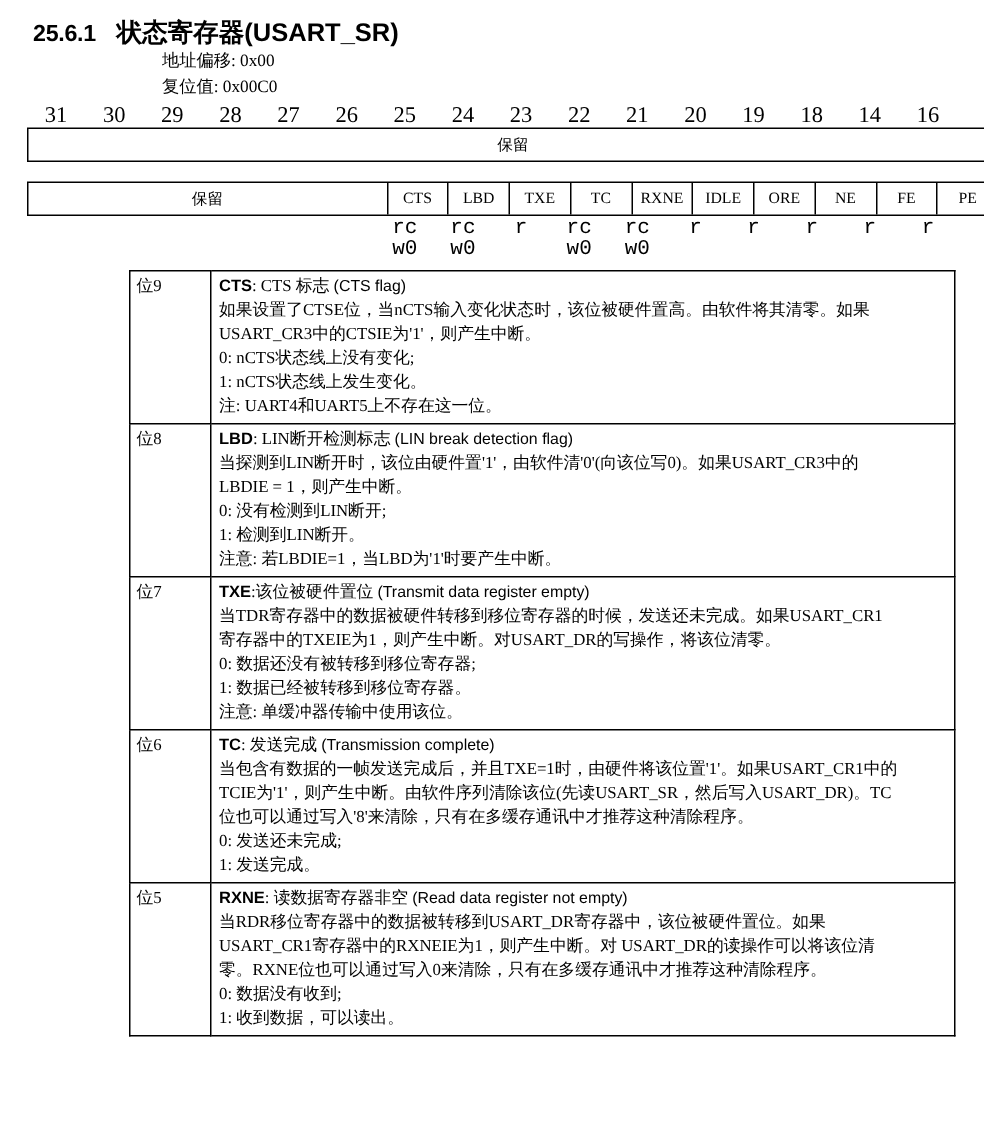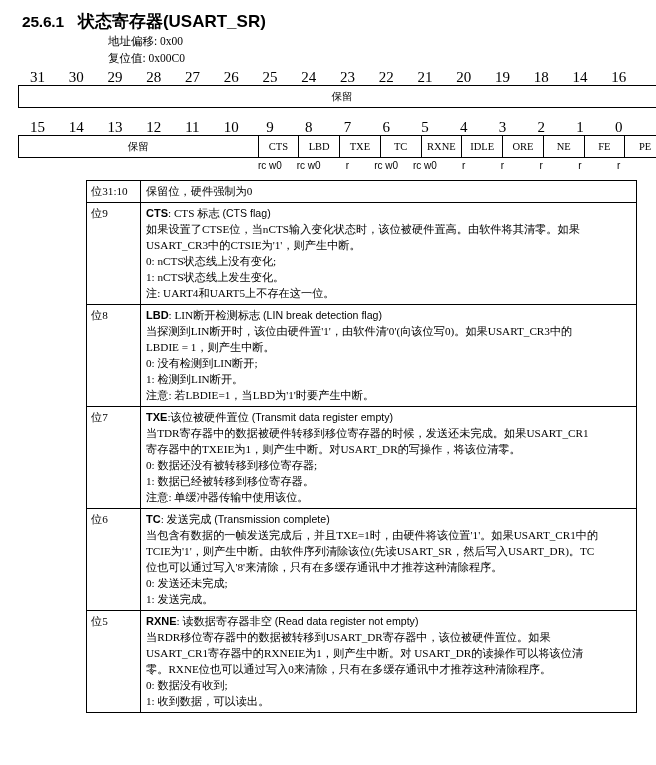--- a/index.html
+++ b/index.html
@@ -72,22 +72,22 @@
     box-sizing: border-box;
     border-left: 1.6px solid #000;
     height: 100%;
   }
   .bitrow .field:first-child { border-left: none; }
 
   .accessrow {
     display: flex;
     width: 620px;
     margin-left: 18px;
-    font-size: 10px;
-    font-family: Liberation Sans, sans-serif;
+    font-size: 14px;
+    font-family: Liberation Mono, monospace;
   }
   .accessrow .cell {
     text-align: center;
     line-height: 14px;
     padding-top: 1px;
     box-sizing: border-box;
   }
 
   .spacer-12 { height: 12px; }
 
@@ -152,38 +152,20 @@
     </div>
   <div class="bitrow" id="bitrow-high">
       <div class="field" style="flex: 16 1 0px;">保留</div>
     </div>
   <div class="accessrow" id="access-high">
       <div class="cell" style="flex: 16 1 0px;"></div>
     </div>
 
   <div class="spacer-12"></div>
 
-  <div class="bitnums" id="bitnums-low">
-      <div class="cell">15</div>
-      <div class="cell">14</div>
-      <div class="cell">13</div>
-      <div class="cell">12</div>
-      <div class="cell">11</div>
-      <div class="cell">10</div>
-      <div class="cell">9</div>
-      <div class="cell">8</div>
-      <div class="cell">7</div>
-      <div class="cell">6</div>
-      <div class="cell">5</div>
-      <div class="cell">4</div>
-      <div class="cell">3</div>
-      <div class="cell">2</div>
-      <div class="cell">1</div>
-      <div class="cell">0</div>
-    </div>
   <div class="bitrow" id="bitrow-low">
       <div class="field" style="flex: 6 1 0px;">保留</div>
       <div class="field" style="flex: 1 1 0px;">CTS</div>
       <div class="field" style="flex: 1 1 0px;">LBD</div>
       <div class="field" style="flex: 1 1 0px;">TXE</div>
       <div class="field" style="flex: 1 1 0px;">TC</div>
       <div class="field" style="flex: 1 1 0px;">RXNE</div>
       <div class="field" style="flex: 1 1 0px;">IDLE</div>
       <div class="field" style="flex: 1 1 0px;">ORE</div>
       <div class="field" style="flex: 1 1 0px;">NE</div>
@@ -202,26 +184,20 @@
       <div class="cell" style="flex: 1 1 0px;">r</div>
       <div class="cell" style="flex: 1 1 0px;">r</div>
       <div class="cell" style="flex: 1 1 0px;">r</div>
     </div>
 
 </div>
 
 <table class="desctable">
   <tbody id="desc-body">
       <tr>
-        <td class="bitcol">位31:10</td>
-        <td>
-          <p>保留位，硬件强制为0</p>
-        </td>
-      </tr>
-      <tr>
         <td class="bitcol">位9</td>
         <td>
           <p><b>CTS</b><span>: CTS 标志 </span><span class="lat">(CTS flag)</span></p>
           <p>如果设置了CTSE位，当nCTS输入变化状态时，该位被硬件置高。由软件将其清零。如果</p>
           <p>USART_CR3中的CTSIE为'1'，则产生中断。</p>
           <p>0: nCTS状态线上没有变化;</p>
           <p>1: nCTS状态线上发生变化。</p>
           <p>注: UART4和UART5上不存在这一位。</p>
         </td>
       </tr>

